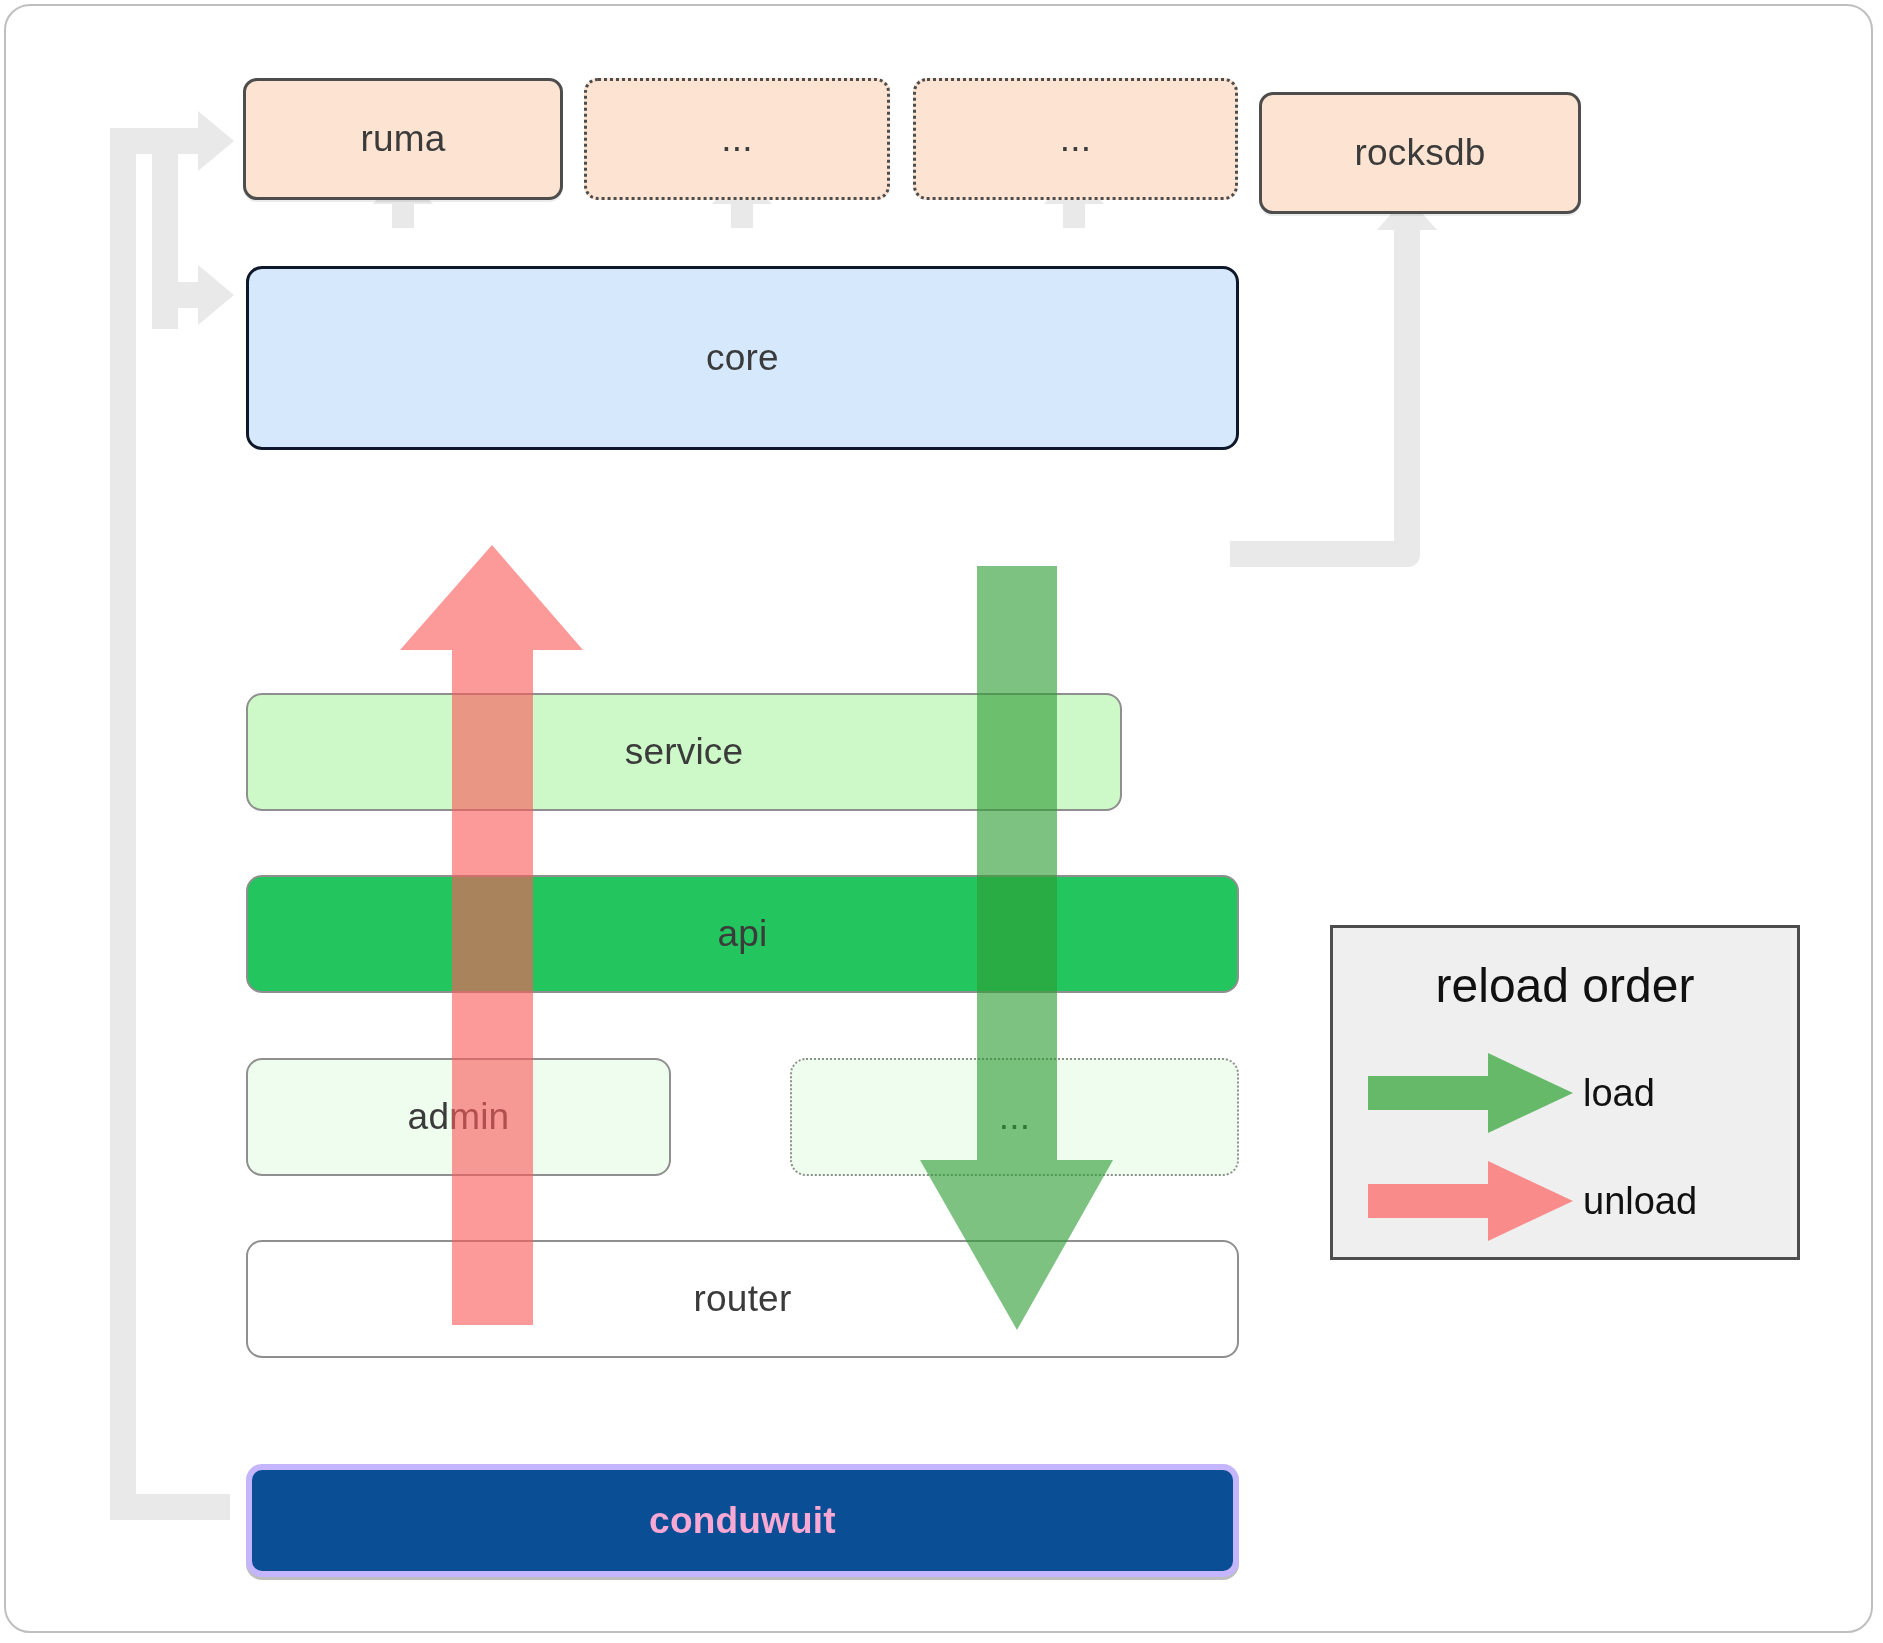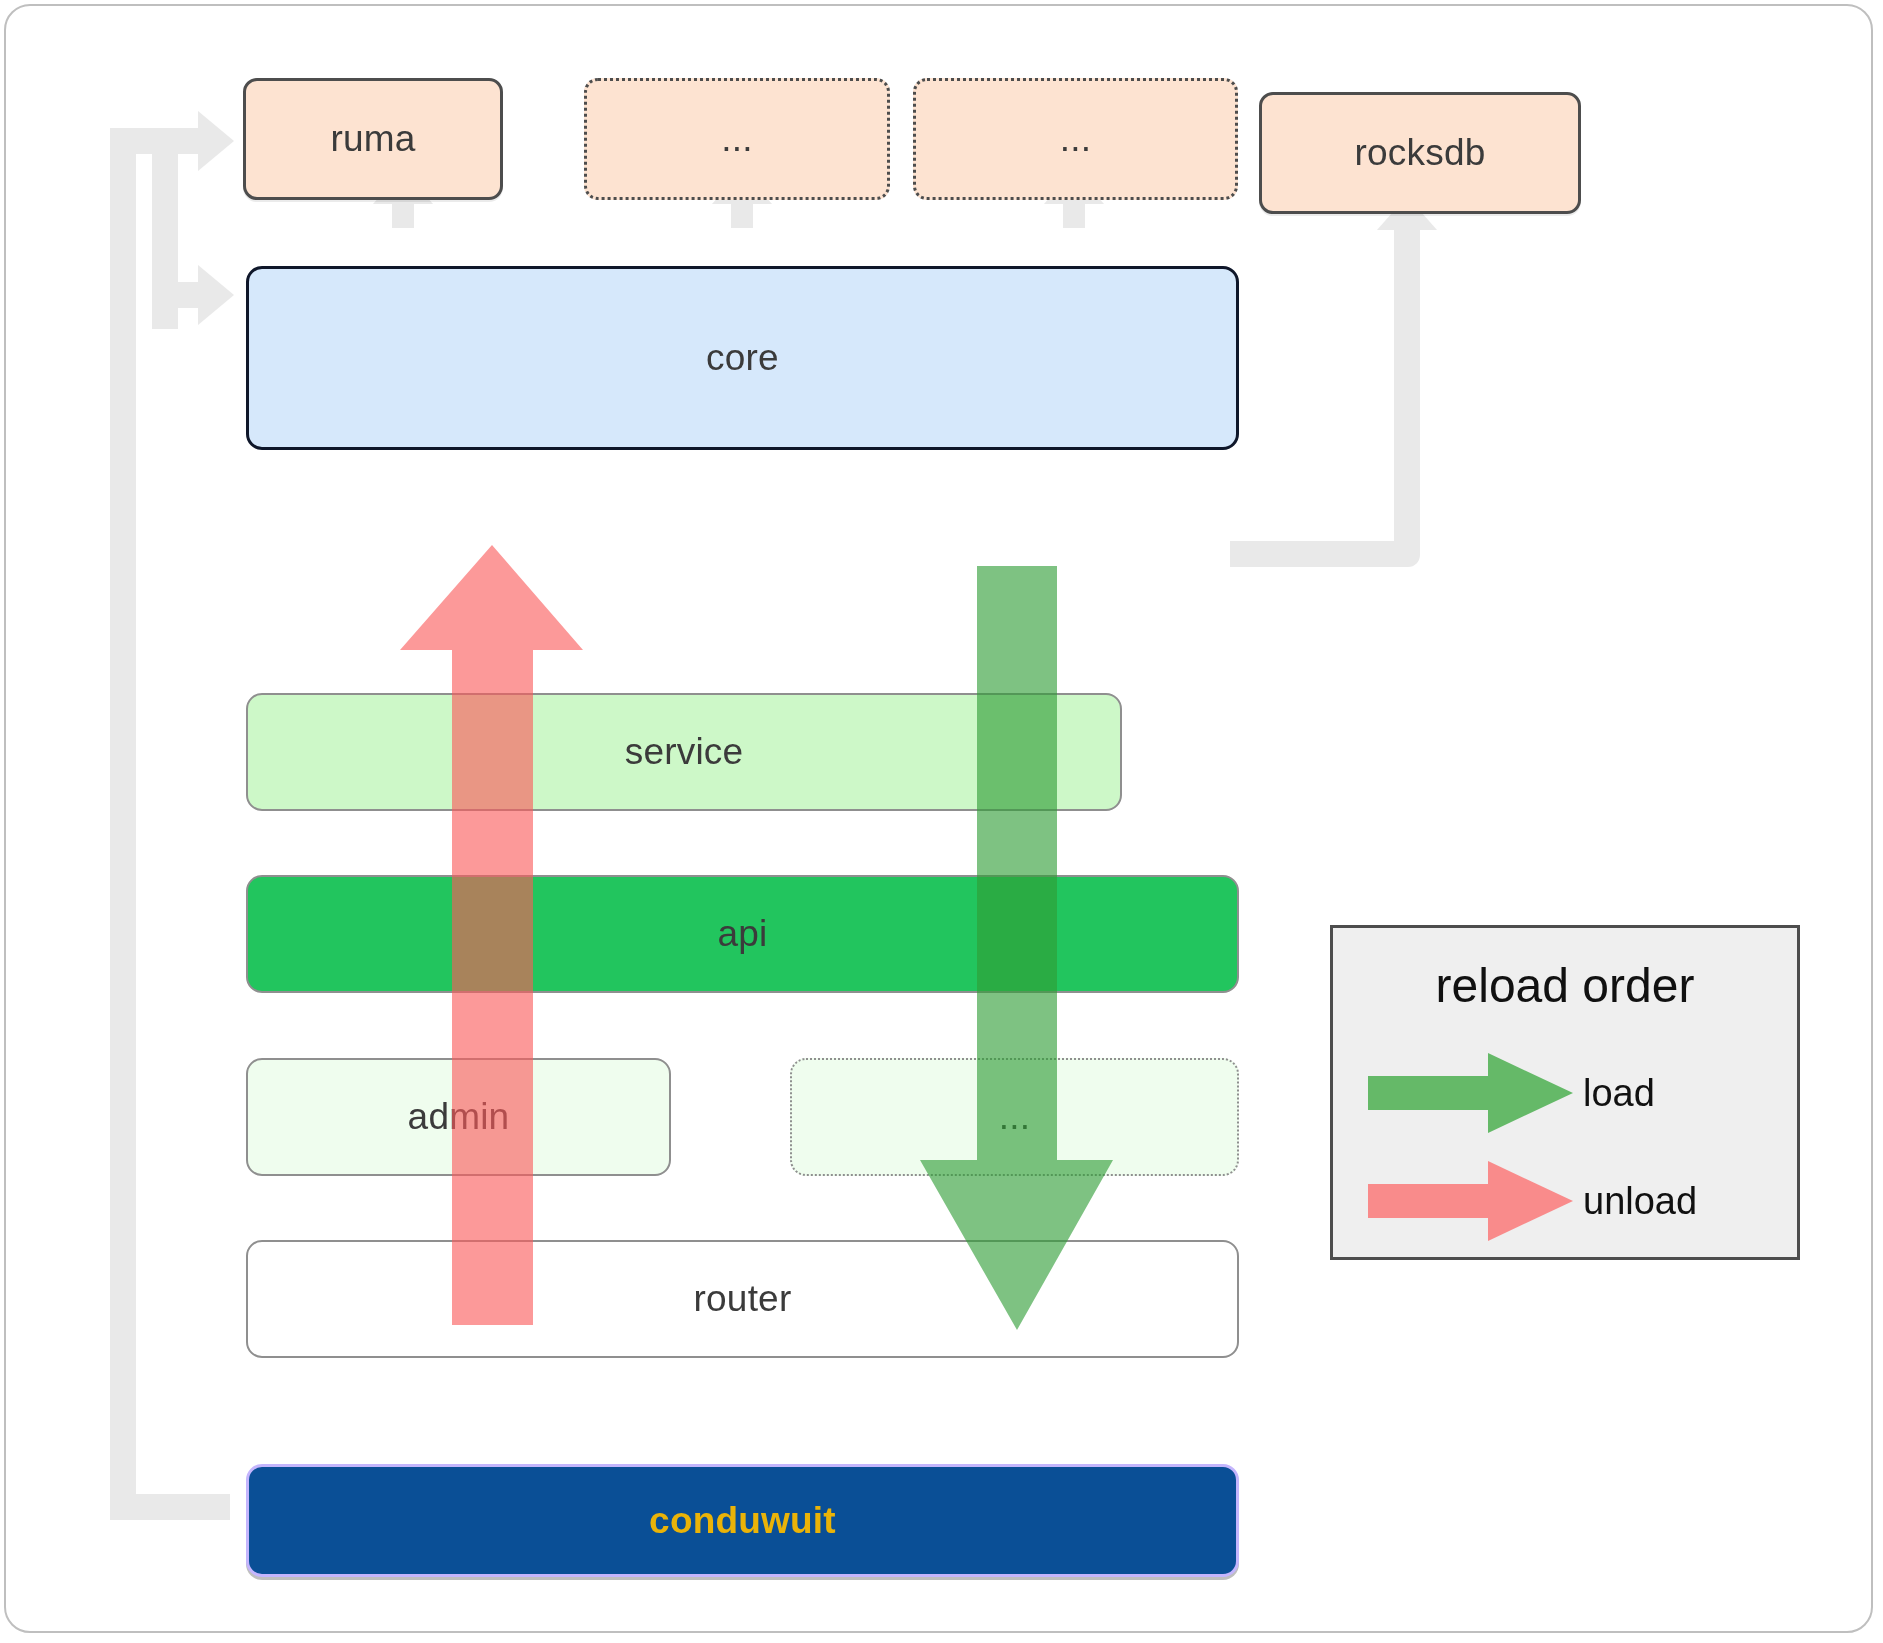--- a/index.html
+++ b/index.html
@@ -59,22 +59,22 @@
     border-radius: 16px;
   }
   .lyr-database { background: #a6f5a0; }
   .lyr-service  { background: #cdf8c8; }
   .lyr-api      { background: #22c55e; }
   .lyr-admin    { background: #effdee; }
   .lyr-dots     { background: #effdee; border: 2px dotted #8f8f8f; }
   .lyr-router   { background: #ffffff; }
   .app-node {
     background: #0a4f96;
-    border: 3px solid #c4b5fd;
-    color: #eab308;
+    border: 6px solid #c4b5fd;
+    color: #f9a8d4;
     font-weight: bold;
     border-radius: 16px;
     box-shadow: 0 3px 0 rgba(0,0,0,0.25);
   }
   
   .conn {
     position: absolute;
     background: #e9e9e9;
   }
   .conn-rad-tl { border-top-left-radius: 12px; }
@@ -162,21 +162,21 @@
   <div class="conn" style="left:731px; top:196px; width:22px; height:32px;"></div>
   <div class="arrowhead ah-up" style="left:712px; top:170px;"></div>
 
   <div class="conn" style="left:1063px; top:196px; width:22px; height:32px;"></div>
   <div class="arrowhead ah-up" style="left:1044px; top:170px;"></div>
 
   <div class="conn conn-rad-br" style="left:1230px; top:541px; width:190px; height:26px;"></div>
   <div class="conn" style="left:1394px; top:225px; width:26px; height:330px;"></div>
   <div class="arrowhead ah-up" style="left:1377px; top:196px;"></div>
 
-  <div class="node dep-solid" style="left:243px; top:78px; width:260px; height:122px;align-items:center;">
+  <div class="node dep-solid" style="left:243px; top:78px; width:320px; height:122px;align-items:center;">
     <span>ruma</span>
   </div>
   <div class="node dep-dotted" style="left:584px; top:78px; width:306px; height:122px;">
     <span>...</span>
   </div>
   <div class="node dep-dotted" style="left:913px; top:78px; width:325px; height:122px;">
     <span>...</span>
   </div>
   <div class="node dep-solid" style="left:1259px; top:78px; width:322px; height:122px;margin-top:14px;">
     <span>rocksdb</span>

